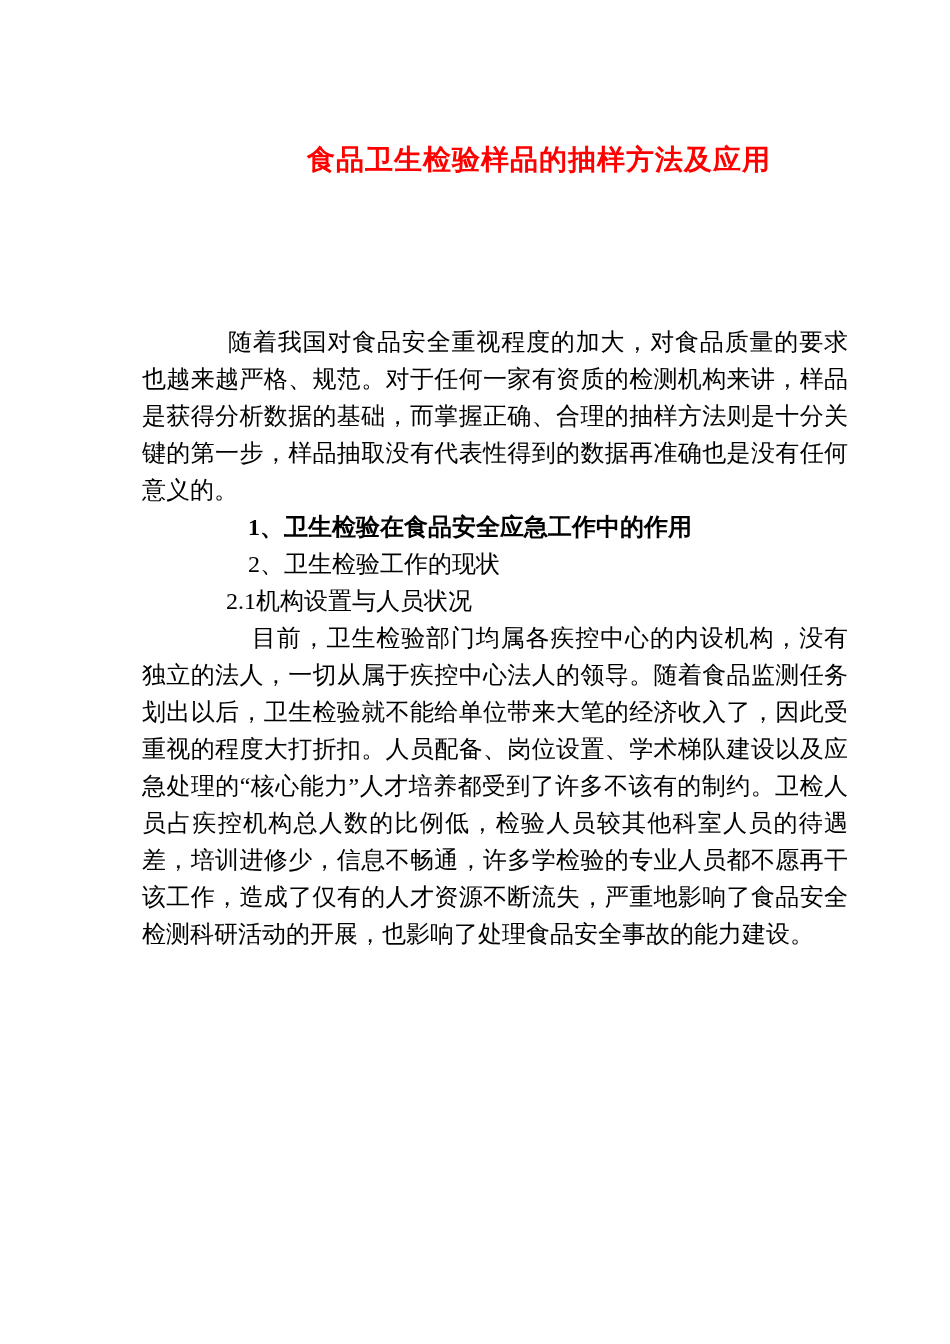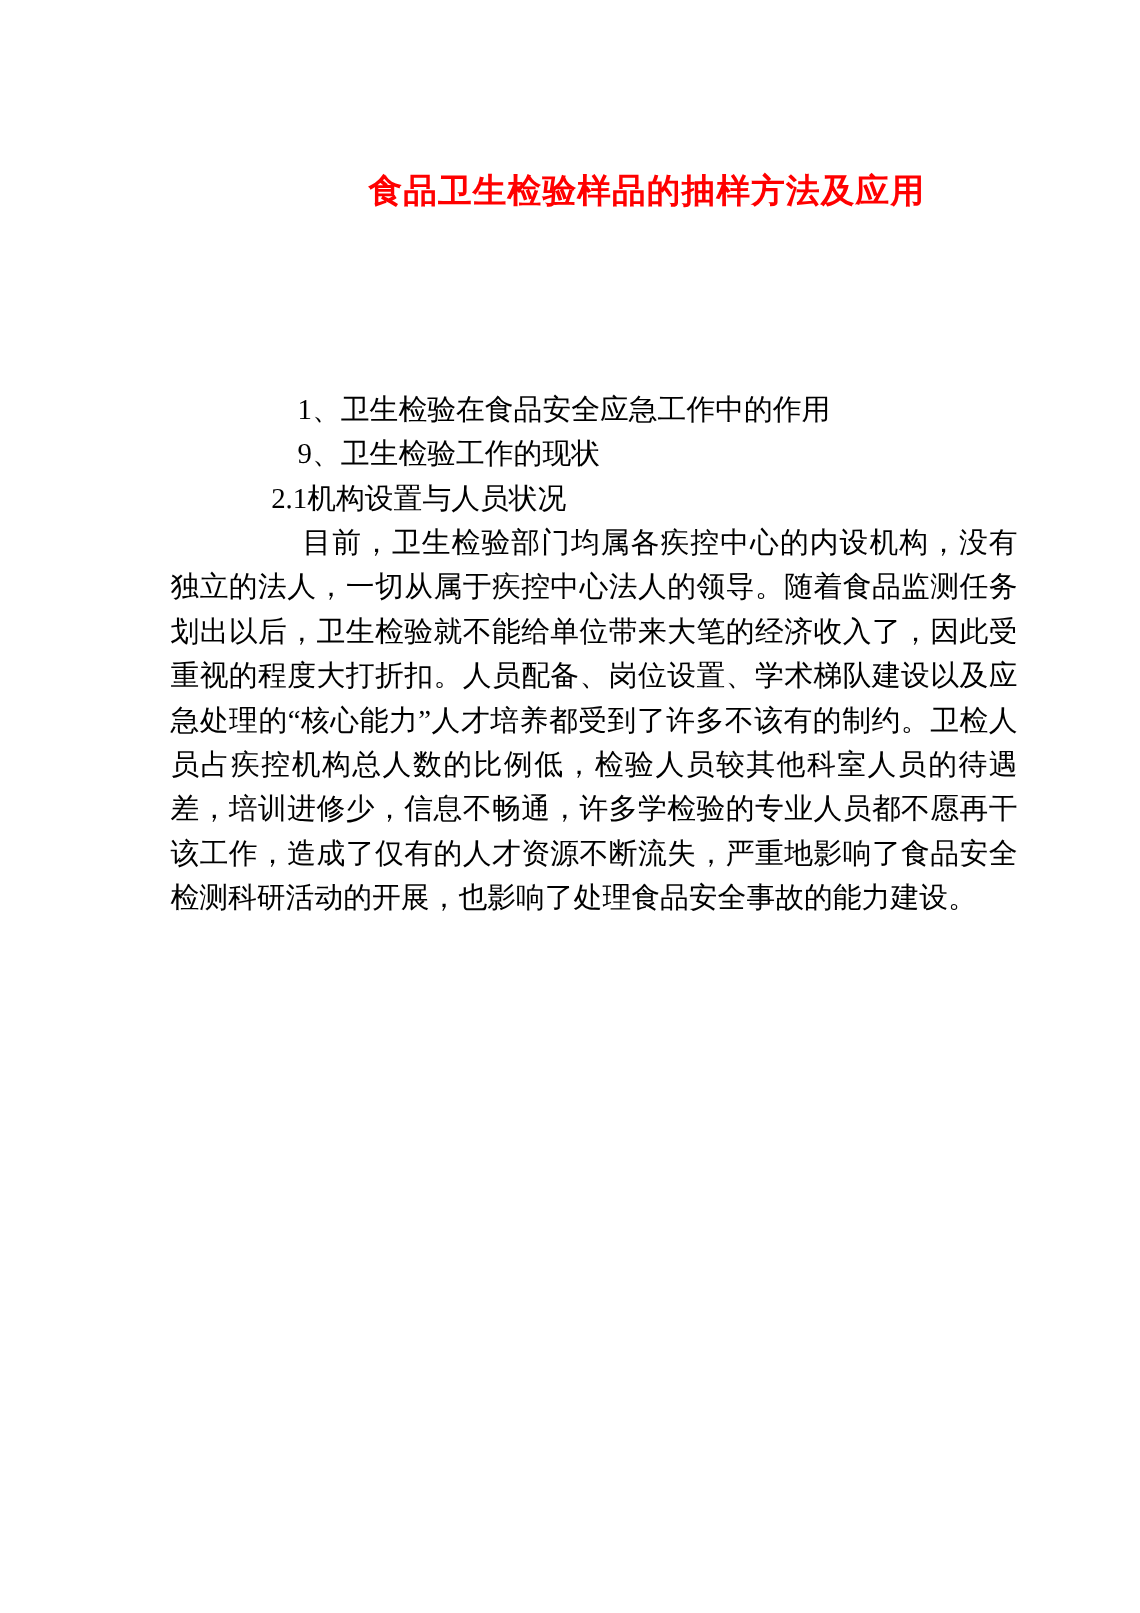--- a/index.html
+++ b/index.html
@@ -39,21 +39,21 @@
     font-size: 24px;
     line-height: 37px;
     text-align: justify;
     text-justify: inter-ideograph;
   }
   .doc-body p {
     margin: 0;
     padding: 0;
   }
   .ind-p1 { text-indent: 86px; }
-  .ind-h1 { text-indent: 106px; }
+  .ind-h1 { text-indent: 106px; font-weight: bold; }
   .ind-p2 { text-indent: 108px; }
   .ind-h2 { text-indent: 106px; }
   .ind-h3 { text-indent: 84px; }
   .ind-p3 { text-indent: 110px; }
   .page-footer {
     position: absolute;
     top: 1201px;
     right: 145px;
     font-size: 16px;
     line-height: 22px;
@@ -69,22 +69,23 @@
   }
 </style>
 </head>
 <body>
 
 <div class="page">
 
   <h1 class="doc-title" style="color: rgb(255, 0, 0);">食品卫生检验样品的抽样方法及应用</h1>
 
   <div class="doc-body">
+    <p class="ind-p1">随着我国对食品安全重视程度的加大，对食品质量的要求也越来越严格、规范。对于任何一家有资质的检测机构来讲，样品是获得分析数据的基础，而掌握正确、合理的抽样方法则是十分关键的第一步，样品抽取没有代表性得到的数据再准确也是没有任何意义的。</p>
     <p class="ind-h1">1、卫生检验在食品安全应急工作中的作用</p>
-    <p class="ind-h2">9、卫生检验工作的现状</p>
+    <p class="ind-h2">2、卫生检验工作的现状</p>
     <p class="ind-h3">2.1机构设置与人员状况</p>
     <p class="ind-p3">目前，卫生检验部门均属各疾控中心的内设机构，没有独立的法人，一切从属于疾控中心法人的领导。随着食品监测任务划出以后，卫生检验就不能给单位带来大笔的经济收入了，因此受重视的程度大打折扣。人员配备、岗位设置、学术梯队建设以及应急处理的“核心能力”人才培养都受到了许多不该有的制约。卫检人员占疾控机构总人数的比例低，检验人员较其他科室人员的待遇差，培训进修少，信息不畅通，许多学检验的专业人员都不愿再干该工作，造成了仅有的人才资源不断流失，严重地影响了食品安全检测科研活动的开展，也影响了处理食品安全事故的能力建设。</p>
   </div>
 
   <div class="page-footer">
     <span>第</span><span class="num">1</span><span>页 共</span><span class="num">5</span><span>页</span>
   </div>
 
 </div>
 

